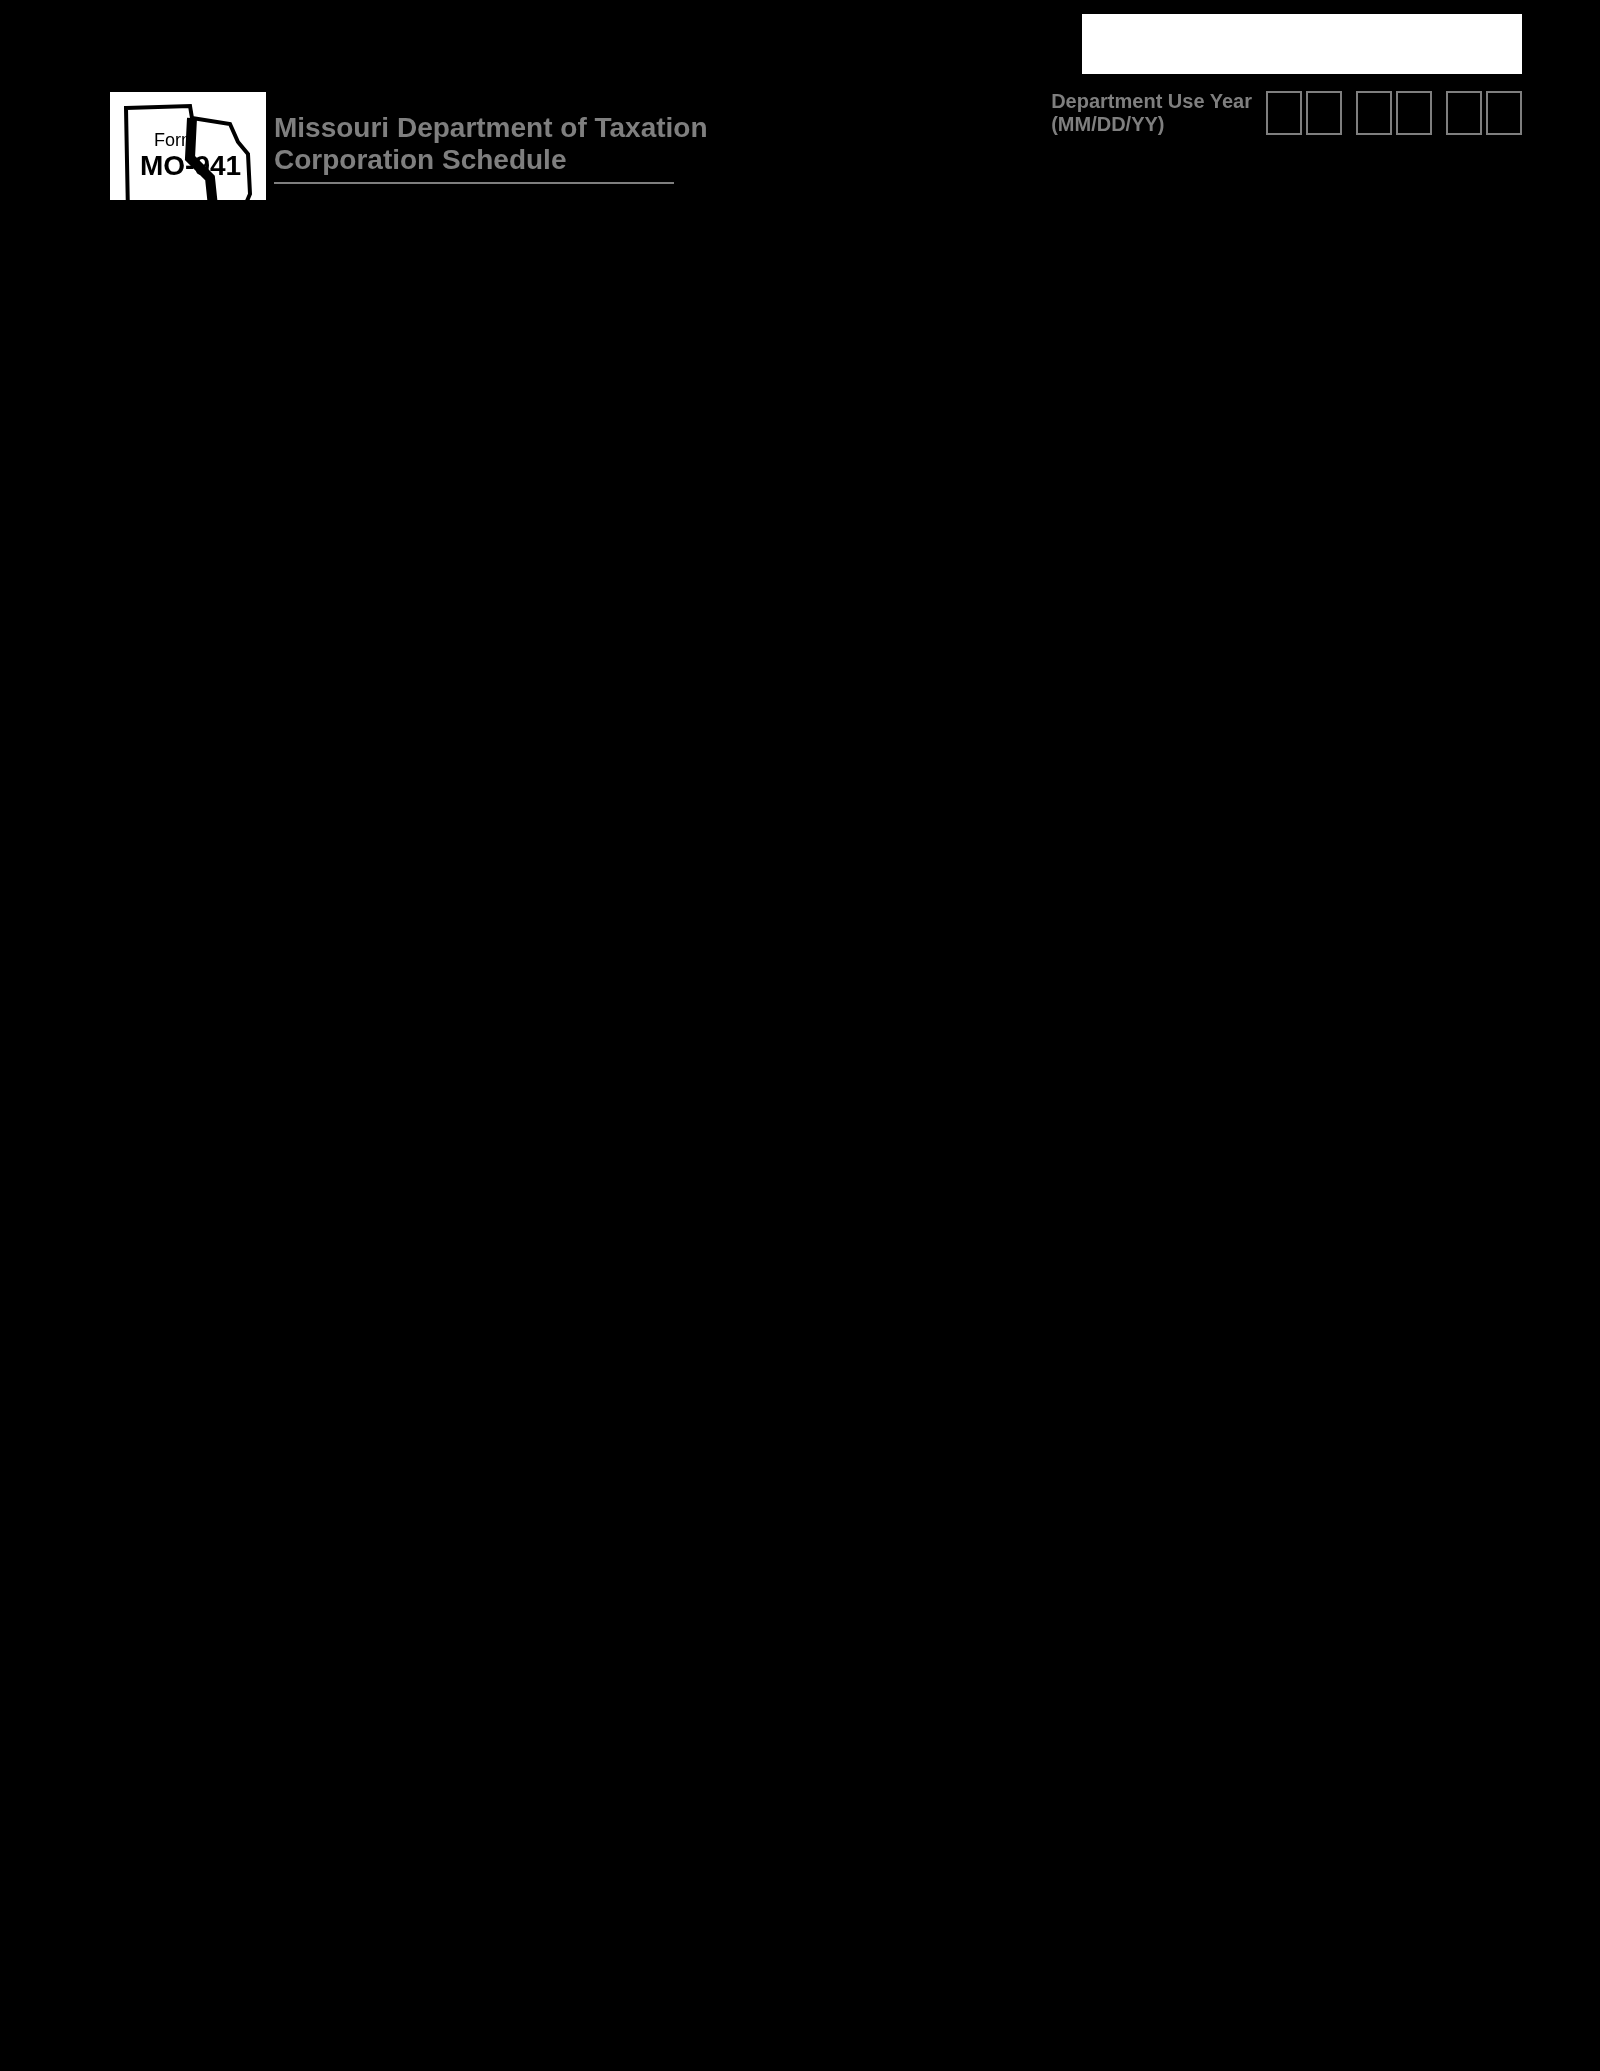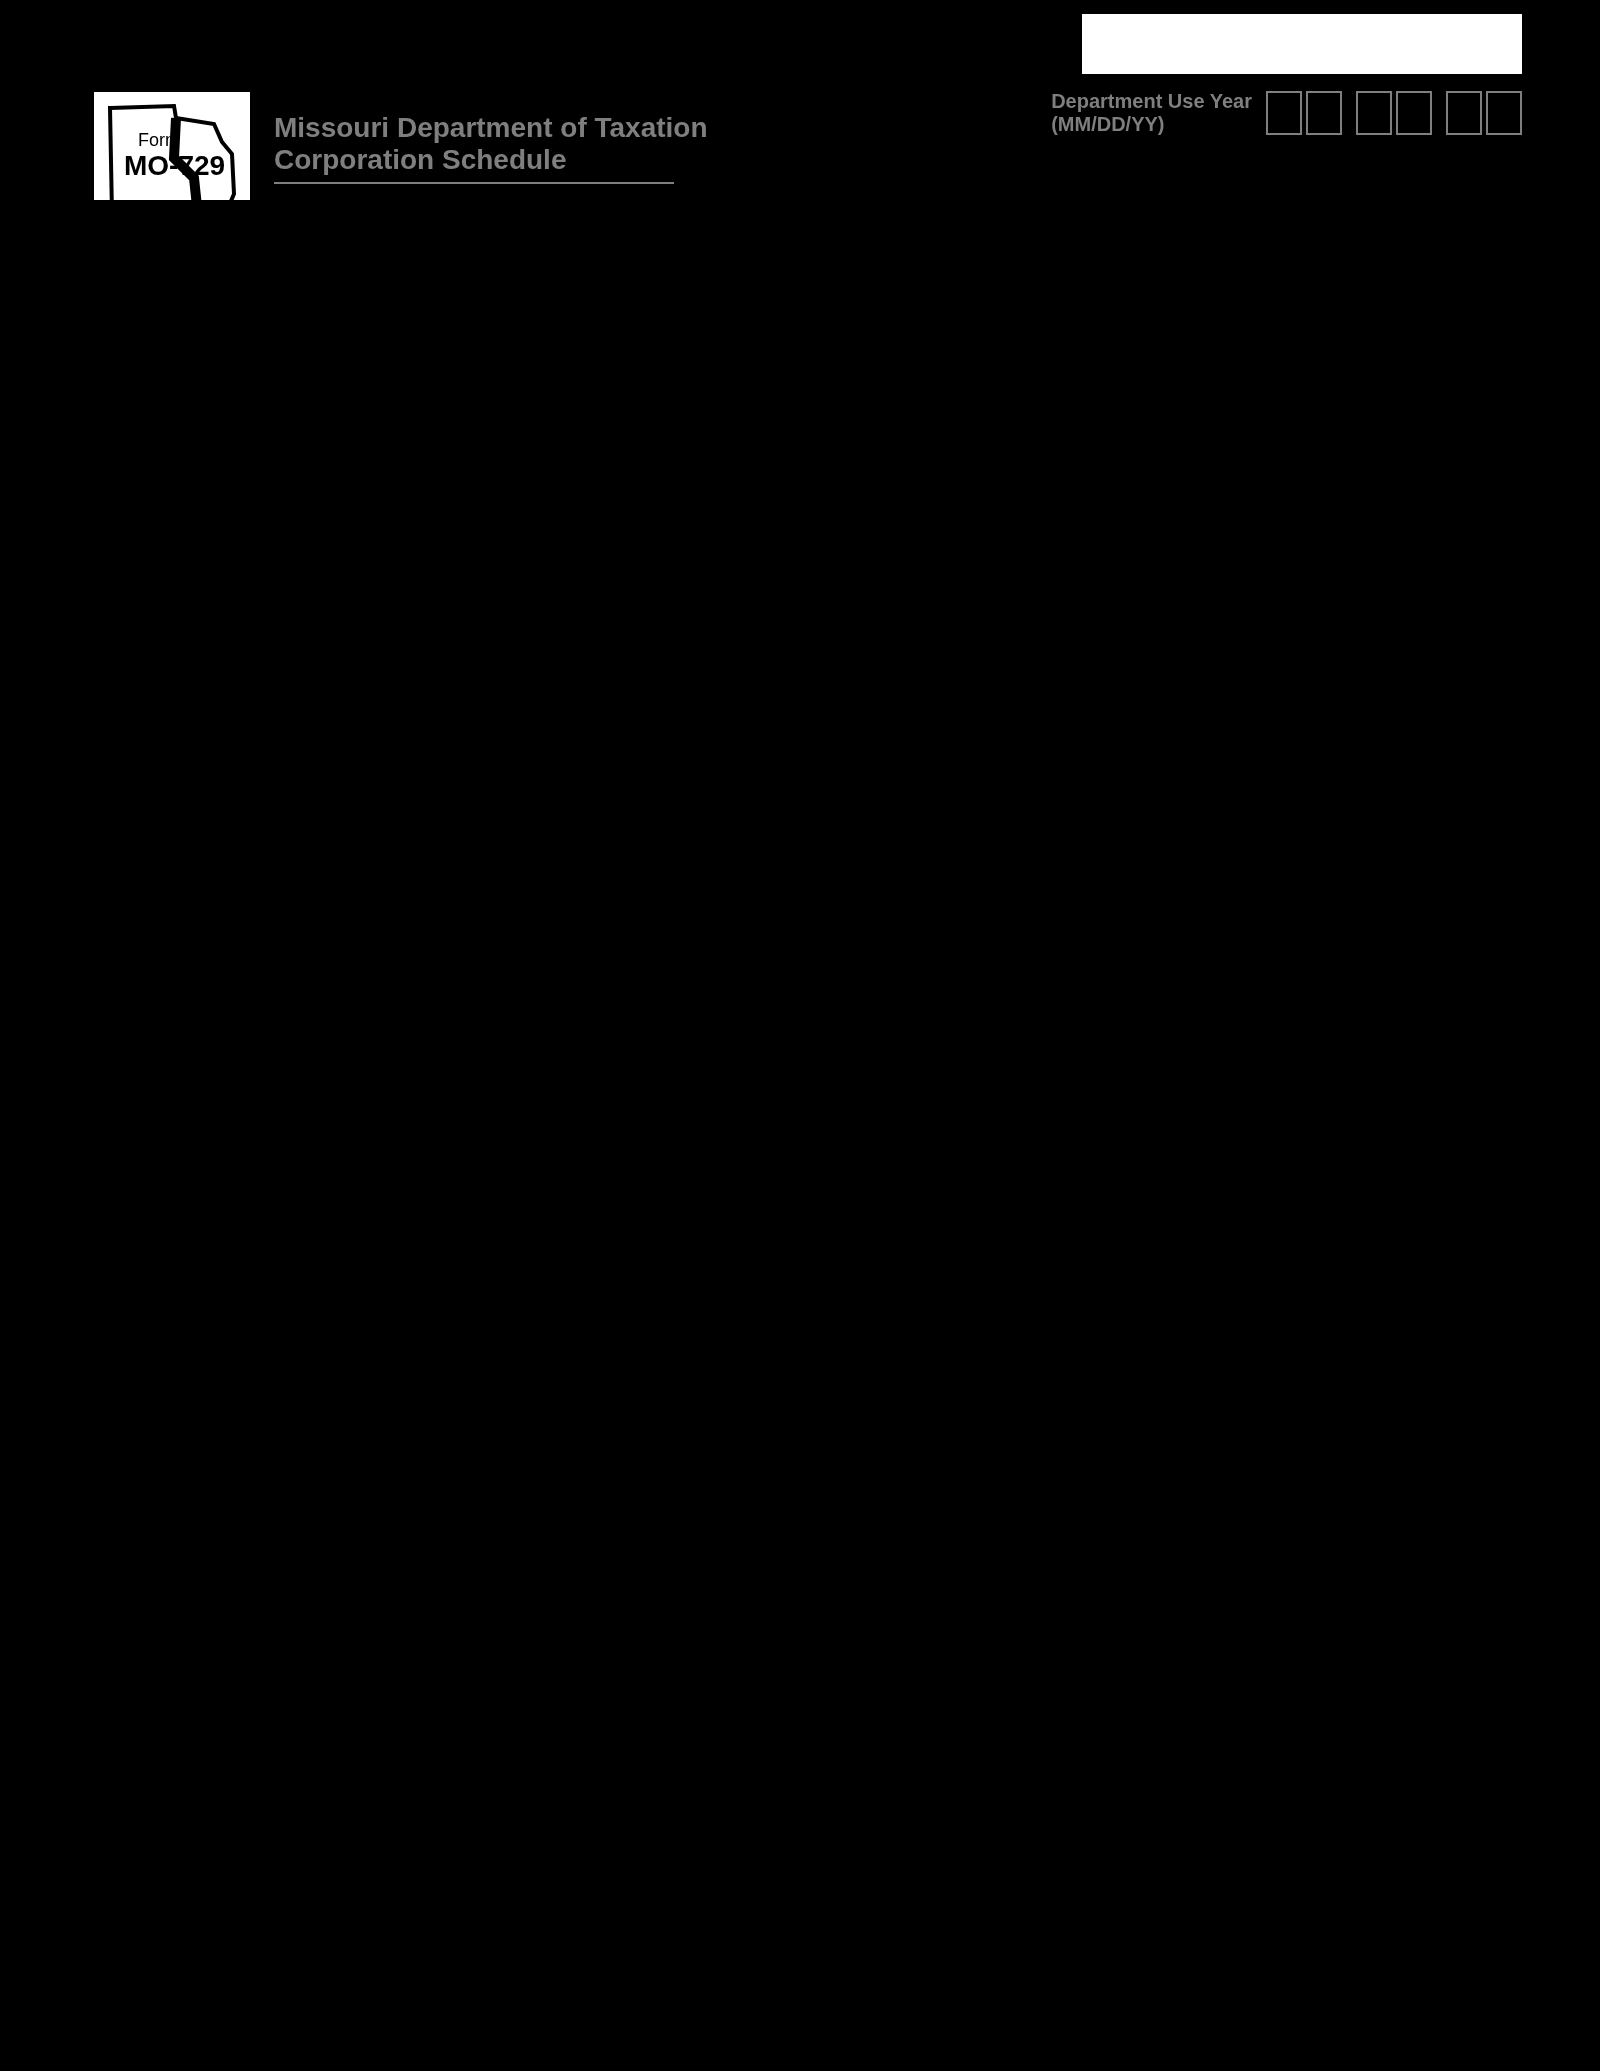--- a/index.html
+++ b/index.html
@@ -2,21 +2,21 @@
 <html><head>
 <meta charset="utf-8">
 <style>
   * { box-sizing: border-box; margin: 0; padding: 0; }
   body { background: #000; font-family: Arial, sans-serif; color: #000; }
   .page { width: 1600px; margin: 0 auto; background: #000; position: relative; padding-bottom: 200px; }
 
   .top-white-box { position: absolute; top: 14px; right: 78px; width: 440px; height: 60px; background: #fff; }
 
   .header-area { position: absolute; top: 90px; left: 92px; right: 78px; }
-  .form-badge { position: absolute; top: 0; left: 0; width: 160px; height: 140px; background: #fff; border: 2px solid #000; }
+  .form-badge { position: absolute; top: 0; left: 16px; width: 160px; height: 140px; background: #fff; border: 2px solid #000; }
   .mo-shape { position: absolute; left: 8px; top: 6px; width: 144px; height: 128px; }
   .form-text { position: absolute; left: 44px; top: 38px; font-size: 18px; text-align: center; }
   .form-num { position: absolute; left: 30px; top: 58px; font-size: 28px; font-weight: bold; text-align: center; }
 
   .dept-title { position: absolute; left: 182px; top: 22px; color: #7f7f7f; font-size: 28px; font-weight: bold; }
   .sched-title { position: absolute; left: 182px; top: 54px; color: #7f7f7f; font-size: 28px; font-weight: bold; }
   .title-underline { position: absolute; left: 182px; top: 92px; width: 400px; height: 2px; background: #7f7f7f; }
 
   .dept-use { position: absolute; right: 0; top: 0; display: flex; align-items: center; gap: 14px; color: #7f7f7f; font-size: 20px; font-weight: bold; }
   .small-box-2 { display:flex; gap:4px; }
@@ -94,21 +94,21 @@
 
   <div class="top-white-box"></div>
 
   <div class="header-area">
     <div class="form-badge">
       <svg class="mo-shape" viewBox="0 0 140 128">
         <path d="M6 10 L70 8 L72 20 L110 26 L118 44 L128 56 L130 96 L124 110 L110 118 L70 120 L8 116 Z" fill="none" stroke="#000" stroke-width="4"></path>
         <path d="M72 20 L70 60 L90 80 L94 118" fill="none" stroke="#000" stroke-width="10"></path>
       </svg>
       <div class="form-text">Form</div>
-      <div class="form-num">MO-729</div>
+      <div class="form-num">MO-941</div>
     </div>
     <div class="dept-title">Missouri Department of Taxation</div>
     <div class="sched-title">Corporation Schedule</div>
     <div class="title-underline"></div>
 
     <div class="dept-use">
       <div>
         <div>Department Use Year</div>
         <div>(MM/DD/YY)</div>
       </div>

